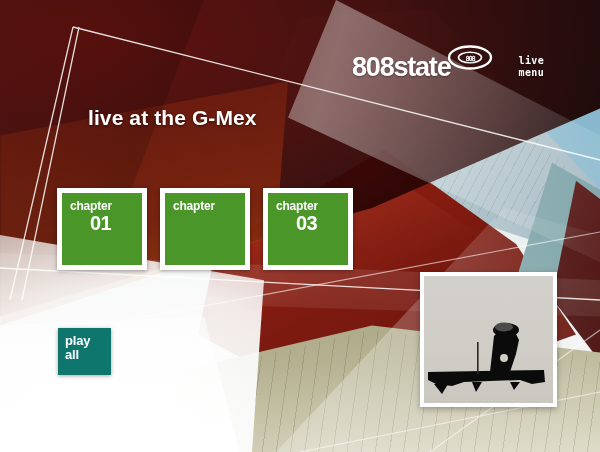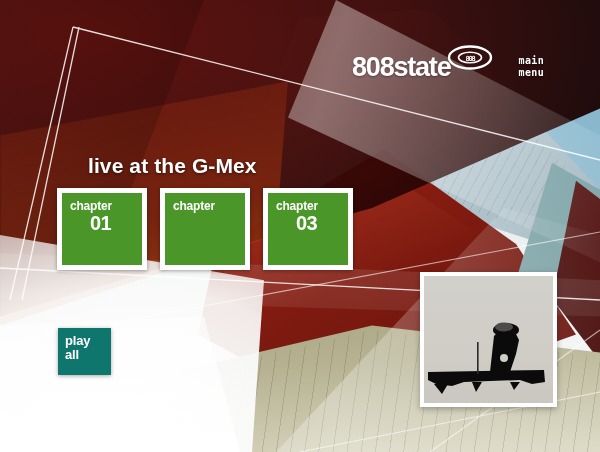--- a/index.html
+++ b/index.html
@@ -118,21 +118,20 @@
 
   
   .vector-lines{position:absolute;inset:0;pointer-events:none;}
 
   
   .title{
     position:absolute;left:88px;top:106px;
     color:#fff;font-size:21px;font-weight:bold;
     letter-spacing:.1px;
     text-shadow:0 1px 3px rgba(0,0,0,.55);
-    margin-top:48px;
   }
 
   .logo-wrap{
     position:absolute;left:352px;top:50px;
     display:flex;align-items:flex-start;gap:8px;
   }
   .logo-808{
     position:relative;
     color:#fff;font-size:27px;font-weight:bold;
     letter-spacing:-1.2px;
@@ -249,21 +248,21 @@
   <div class="logo-wrap">
     <div class="logo-808">
       <span>808state</span>
       <svg class="logo-swoosh" viewBox="0 0 46 27">
         <ellipse cx="23" cy="13.5" rx="21" ry="11" fill="none" stroke="#ffffff" stroke-width="2.4"></ellipse>
         <ellipse cx="23" cy="13.5" rx="11.5" ry="5.2" fill="none" stroke="#ffffff" stroke-width="1.6"></ellipse>
         <text x="23" y="16.5" text-anchor="middle" font-family="DejaVu Sans Mono, monospace" font-size="7" font-weight="bold" fill="#ffffff">808</text>
       </svg>
     </div>
     <div class="mainmenu">
-      <div>main</div>
+      <div>live</div>
       <div>menu</div>
     </div>
   </div>
 
   <div class="chapters">
 
     <div class="chapter-box">
       <div class="chapter-inner">
         <div class="ch-label">chapter</div>
         <div class="ch-num">01</div>

